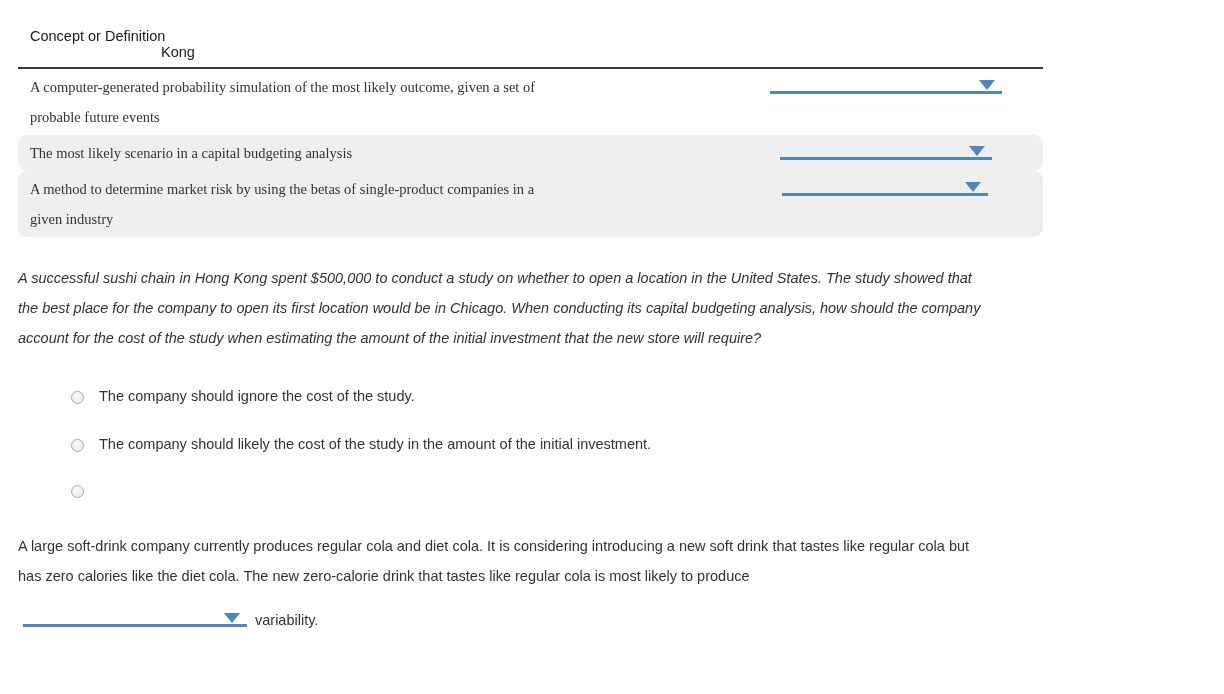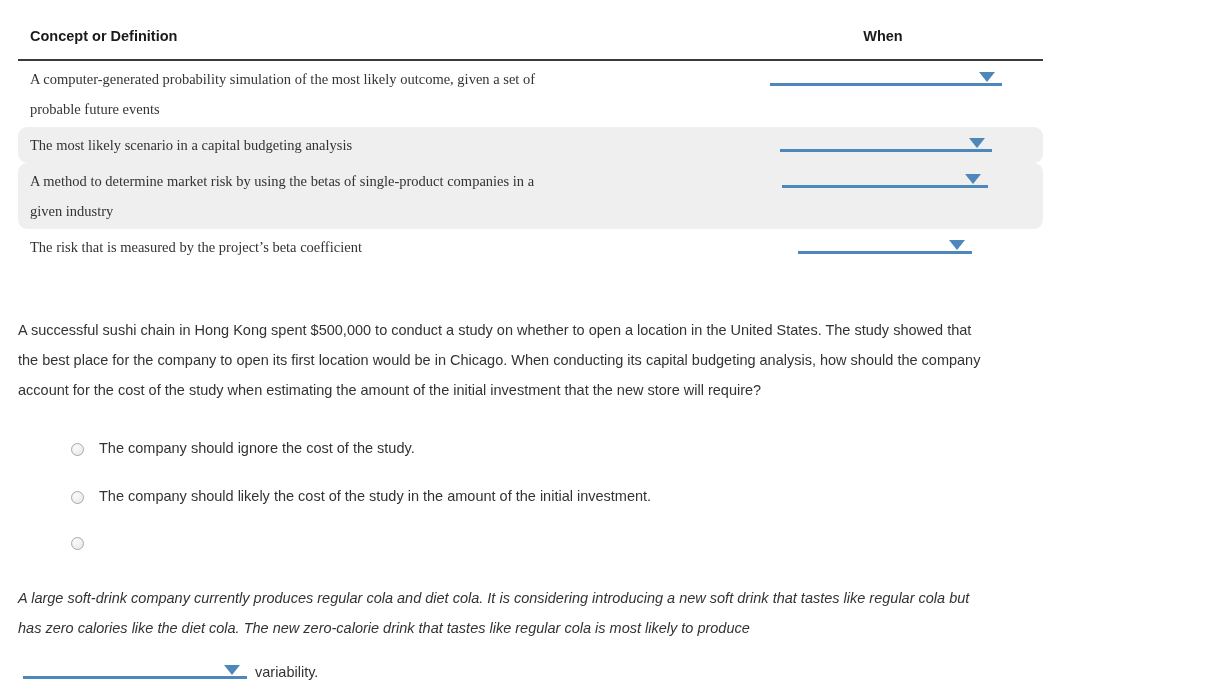--- a/index.html
+++ b/index.html
@@ -18,23 +18,24 @@
     font-size: 14.5px;
     color: var(--text);
   }
   .page { padding: 28px 18px 0 18px; }
 
   
   .tbl { width: 1025px; }
   .thead {
     display: flex;
     border-bottom: 2px solid var(--header-line);
-    padding-bottom: 15px;
-    font-weight: bold;
+    padding-bottom: 7px;
+    font-weight: normal;
     color: #1a1a1a;
+    flex-direction: column;
   }
   .th-concept { flex: 1; padding-left: 12px; }
   .th-term { width: 320px; text-align: center; }
 
   .trow { display: flex; }
   .trow.striped { background: var(--stripe-gray); border-radius: 9px; }
   .cell-def {
     flex: 1;
     padding: 3px 0 3px 12px;
     line-height: 30px;
@@ -70,22 +71,22 @@
   .dd.w3 { width: 206px; margin-right: 55px; }
   .dd.w4 { width: 174px; margin-right: 71px; }
 
   
   .para {
     margin: 0;
     line-height: 30px;
     white-space: pre-line;
     max-width: 1195px;
   }
-  .para.q1 { margin-top: 50px; }
-  .para.q2 { margin-top: 24px; font-style: italic; }
+  .para.q1 { margin-top: 26px; font-style: italic; }
+  .para.q2 { margin-top: 24px; }
 
   
   .options { margin-top: 36px; }
   .option {
     display: flex;
     align-items: flex-end;
     margin: 0 0 33px 53px;
     line-height: 15px;
   }
   .radio {
@@ -109,21 +110,21 @@
   }
 </style>
 </head>
 <body>
 
 <div class="page">
 
   <div class="tbl">
     <div class="thead">
       <div class="th-concept">Concept or Definition</div>
-      <div class="th-term">When</div>
+      <div class="th-term">Kong</div>
     </div>
 
     <div class="trow">
       <div class="cell-def">A computer-generated probability simulation of the most likely outcome, given a set of
 probable future events</div>
       <div class="cell-term">
         <div class="dd w0">
             <span class="caret"></span>
           </div>
       </div>
@@ -142,28 +143,20 @@
     <div class="trow striped">
       <div class="cell-def">A method to determine market risk by using the betas of single-product companies in a
 given industry</div>
       <div class="cell-term">
         <div class="dd w3">
             <span class="caret"></span>
           </div>
       </div>
     </div>
 
-    <div class="trow">
-      <div class="cell-def">The risk that is measured by the project’s beta coefficient</div>
-      <div class="cell-term">
-        <div class="dd w4">
-            <span class="caret"></span>
-          </div>
-      </div>
-    </div>
   </div>
 
   <p class="para q1">A successful sushi chain in Hong Kong spent $500,000 to conduct a study on whether to open a location in the United States. The study showed that
 the best place for the company to open its first location would be in Chicago. When conducting its capital budgeting analysis, how should the company
 account for the cost of the study when estimating the amount of the initial investment that the new store will require?</p>
 
   <div class="options">
     <div class="option">
       <span class="radio" role="radio" aria-checked="false"></span>
       <span class="option-label">The company should ignore the cost of the study.</span>

